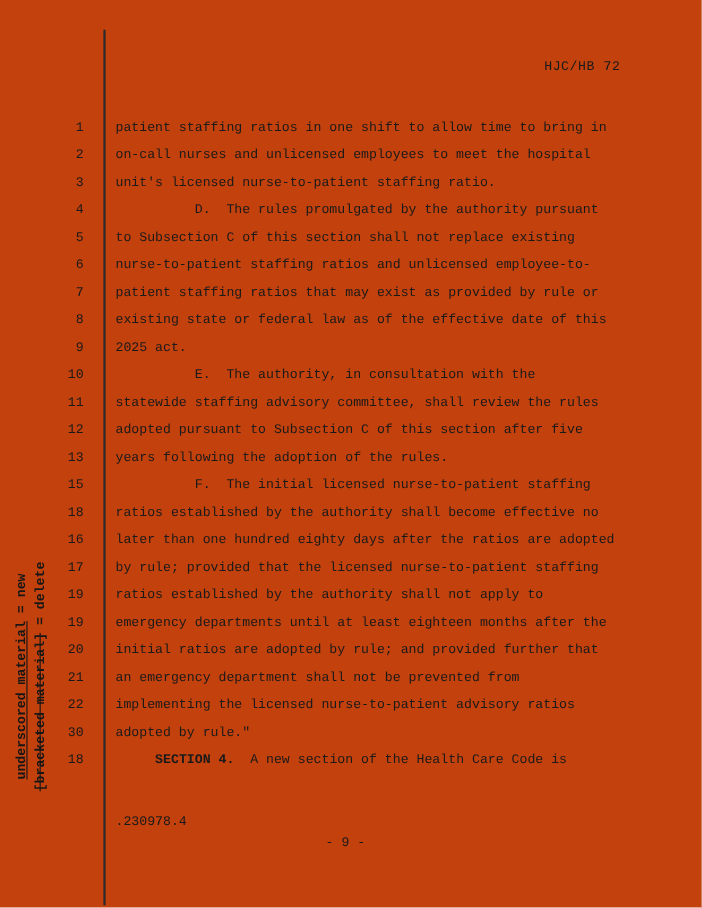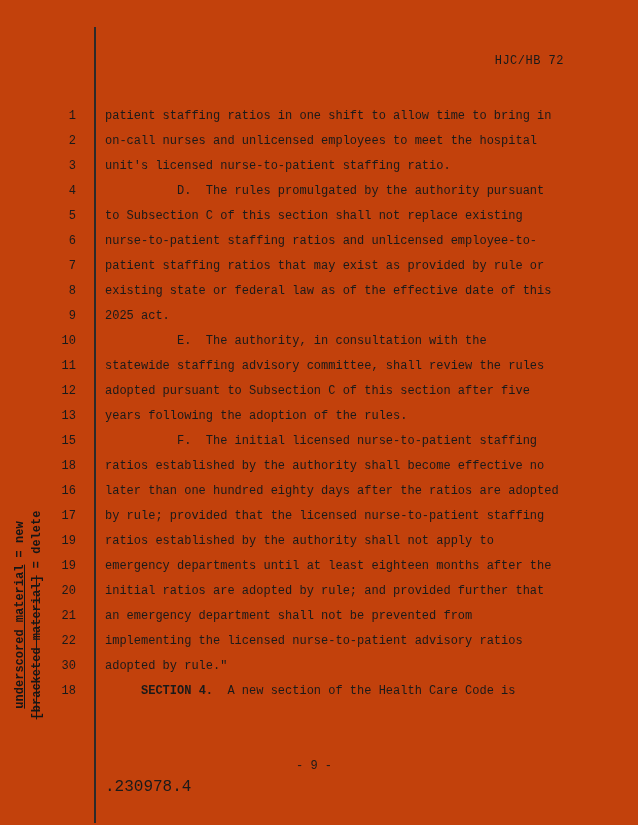--- a/index.html
+++ b/index.html
@@ -62,22 +62,22 @@
     font-weight: 500;
   }
   .txt {
     padding-left: 29px;
     white-space: pre;
   }
   .txt b { font-weight: bold; }
   .file-ref {
     position: absolute;
     left: 105px;
-    top: 778px;
-    font-size: 16px;
+    top: 740px;
+    font-size: 12px;
   }
   .page-num {
     position: absolute;
     left: 94px;
     top: 759px;
     width: 440px;
     text-align: center;
     font-size: 12px;
   }
 </style>

